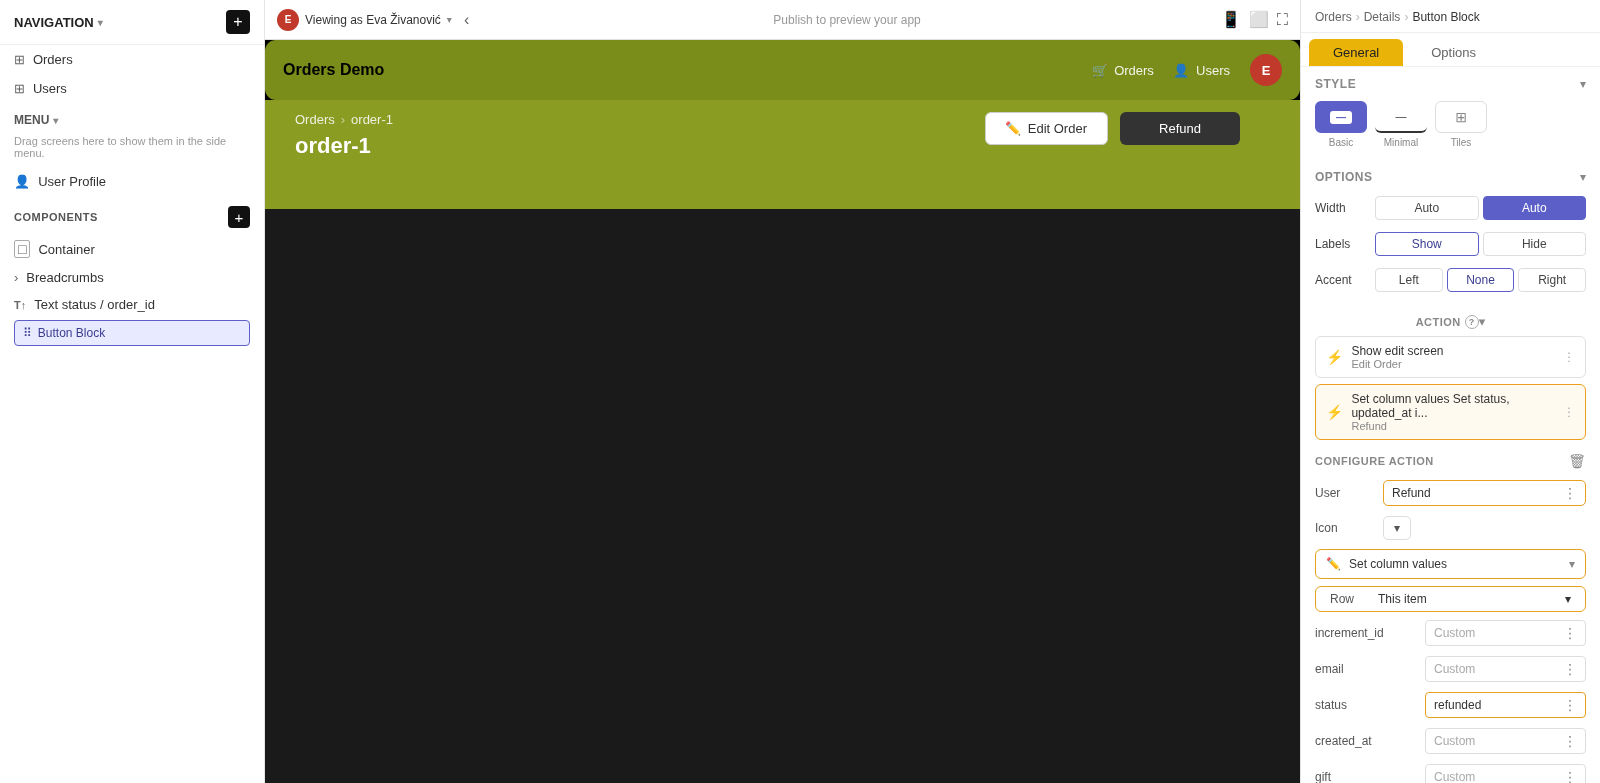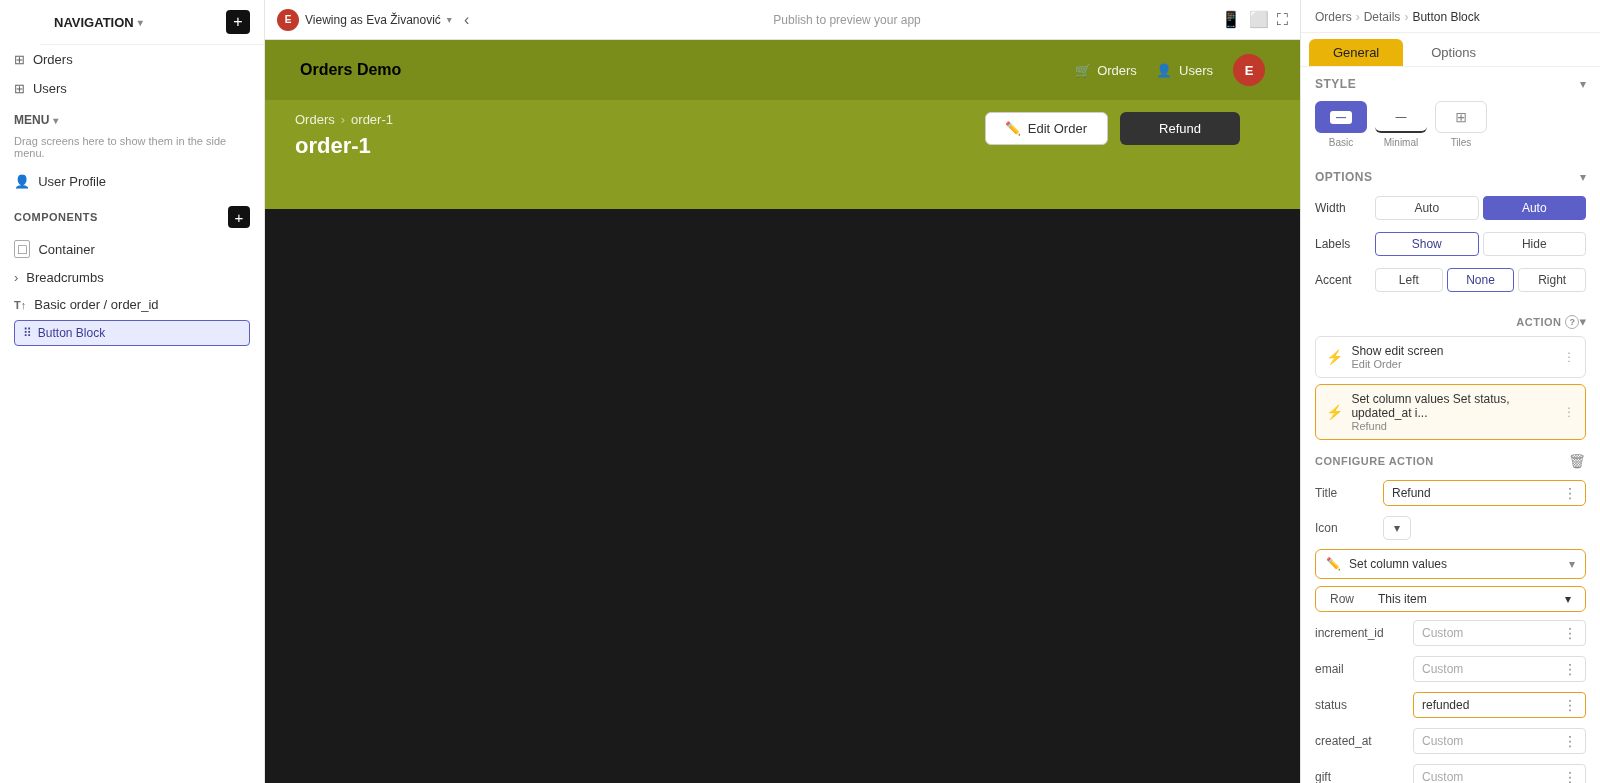--- a/index.html
+++ b/index.html
@@ -14,21 +14,20 @@
       flex-direction: column;
       height: 100%;
       flex-shrink: 0;
     }
     .nav-header {
       display: flex;
       align-items: center;
       justify-content: space-between;
       padding: 10px 14px;
       border-bottom: 1px solid #eee;
-      margin-left: 40px;
     }
     .nav-header-left {
       display: flex;
       align-items: center;
       gap: 4px;
       font-weight: 600;
       font-size: 13px;
       color: #222;
     }
     .nav-add-btn {
@@ -316,21 +315,21 @@
     }
     .option-btn.active-fill {
       background: #5b5fc7;
       color: #fff;
       border-color: #5b5fc7;
     }
 
     .divider { height: 1px; background: #eee; margin: 4px 0; }
 
     .action-section {
-      display: flex; align-items: center; justify-content: flex-end;
+      display: flex; align-items: center; justify-content: center;
       padding: 8px 14px 4px;
     }
     .action-label {
       font-size: 11px;
       font-weight: 700;
       color: #888;
       text-transform: uppercase;
       letter-spacing: 0.5px;
       display: flex; align-items: center; gap: 4px;
     }
@@ -446,21 +445,21 @@
       min-width: 40px;
     }
     .row-field-value {
       flex: 1; font-size: 12px; color: #333;
       display: flex; align-items: center; justify-content: space-between;
     }
 
     .column-row {
       display: flex; align-items: center;
       padding: 5px 14px;
-      gap: 8px;
+      gap: 20px;
     }
     .column-name {
       font-size: 12px; color: #555;
       min-width: 90px;
     }
     .column-value {
       flex: 1;
       display: flex; align-items: center; justify-content: space-between;
       border: 1px solid #ddd;
       border-radius: 4px;
@@ -518,21 +517,21 @@
   <div class="component-item">
     <span style="font-size:14px;color:#666;border:1px solid #aaa;padding:0 3px;border-radius:2px">□</span>
     <span>Container</span>
   </div>
   <div class="component-item">
     <span style="font-size:13px;color:#666">›</span>
     <span>Breadcrumbs</span>
   </div>
   <div class="component-item">
     <span style="font-size:11px;color:#666;font-weight:bold">T↑</span>
-    <span>Basic  order / order_id</span>
+    <span>Text  status / order_id</span>
   </div>
   <div class="btn-block-item">
     <span style="font-size:12px">⠿</span>
     <span>Button Block</span>
   </div>
 </div>
 
 <div class="center-panel">
 
   <div class="preview-bar">
@@ -545,21 +544,21 @@
     <div class="preview-center">Publish to preview your app</div>
     <div class="preview-icons">
       <button class="preview-icon-btn">📱</button>
       <button class="preview-icon-btn">⬜</button>
       <button class="preview-icon-btn">⛶</button>
     </div>
   </div>
 
   <div class="app-preview">
 
-    <div style="background:#7a8c1a; padding: 14px 35px; display:flex; align-items:center;">
+    <div style="background:#7a8c1a; padding: 14px 18px; display:flex; align-items:center;border-radius:11px;">
       <div class="app-logo">Orders Demo</div>
       <div class="app-nav">
         <div class="app-nav-item">
           <span>🛒</span>
           <span>Orders</span>
         </div>
         <div class="app-nav-item">
           <span>👤</span>
           <span>Users</span>
         </div>
@@ -687,21 +686,21 @@
     </div>
     <span class="action-arrow">⋮</span>
   </div>
 
   <div class="configure-header">
     <span class="configure-label">CONFIGURE ACTION</span>
     <button class="delete-btn">🗑</button>
   </div>
 
   <div class="config-field">
-    <span class="config-field-label">Title</span>
+    <span class="config-field-label">User</span>
     <div class="config-field-value">
       <span>Refund</span>
       <span class="config-dots">⋮</span>
     </div>
   </div>
 
   <div class="icon-field">
     <span class="icon-field-label">Icon</span>
     <div class="icon-selector">
       <span>▾</span>

